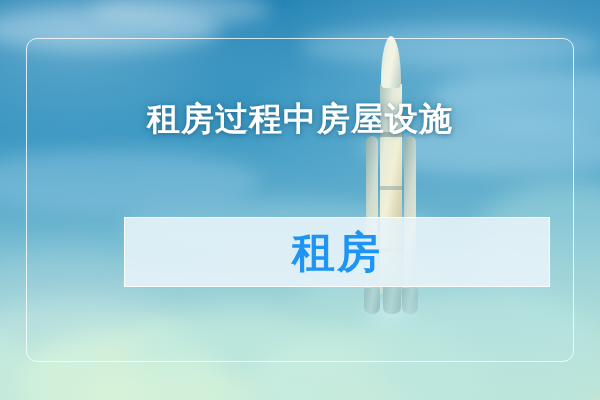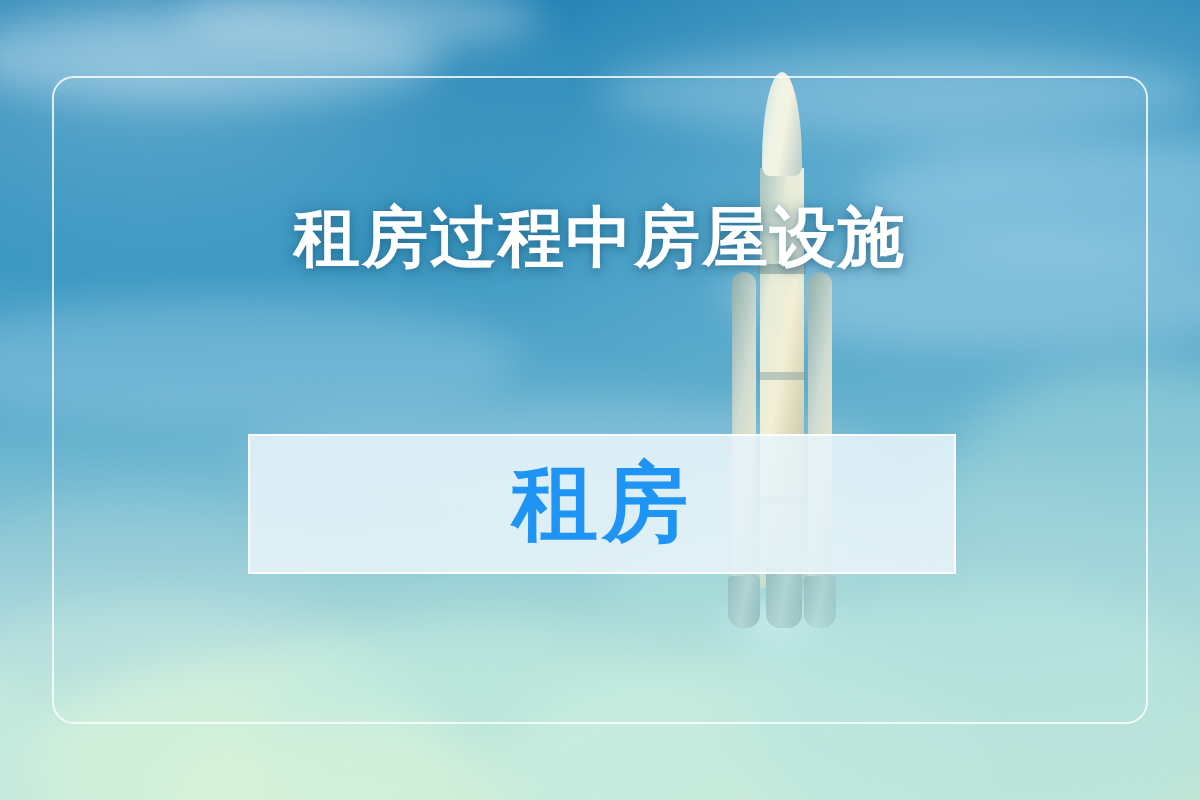--- a/index.html
+++ b/index.html
@@ -127,21 +127,21 @@
     line-height:45px;
     letter-spacing:1px;
     text-shadow:0 1px 4px rgba(26,84,118,0.55), 0 0 10px rgba(28,92,126,0.30);
   }
   .headline .ln { display:block; }
 
   
   .badge-bar {
     position:absolute;
     left:124px; top:217px;
-    width:354px; height:70px;
+    width:426px; height:70px;
     background:rgba(232,244,249,0.88);
     border:1px solid rgba(255,255,255,0.85);
     display:flex;
     align-items:center;
     justify-content:center;
     font-family:Liberation Serif, serif;
   }
   .badge-text {
     color:#1e95f5;
     font-size:43px;

